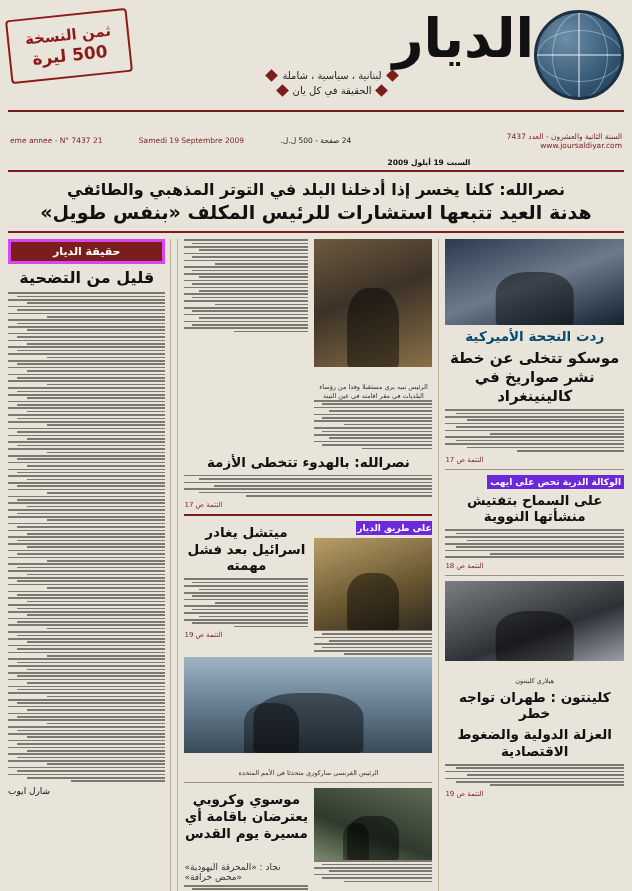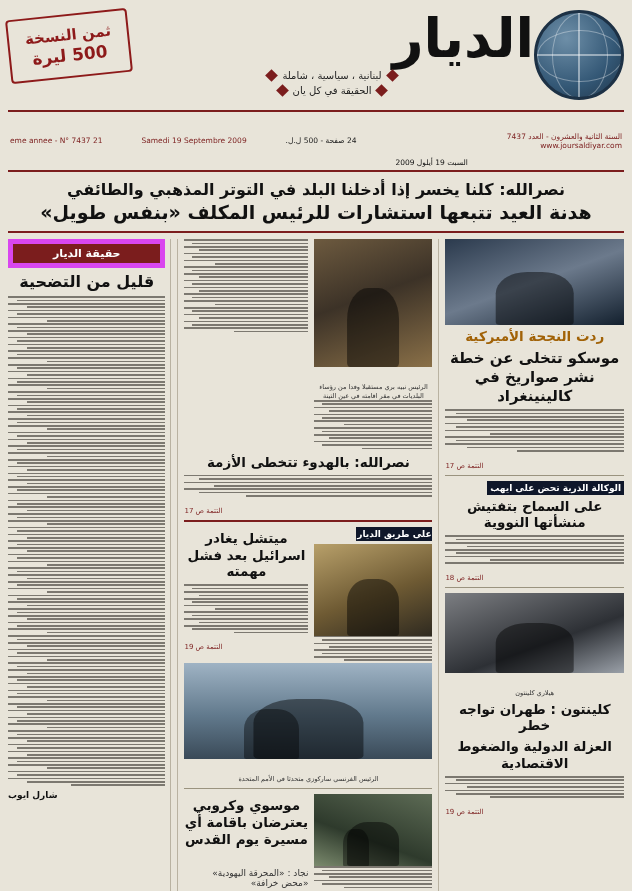--- a/index.html
+++ b/index.html
@@ -85,21 +85,21 @@
   .globe .r2{left:0;top:20%;width:100%;height:60%;}
 
   
   .infobar{
     display:flex;align-items:center;justify-content:space-between;
     font-size:7.5px;color:#7b1d1d;
     padding:2px 2px 3px 2px;
     border-bottom:2px solid #7b1d1d;
   }
   .infobar .mid{color:#222;}
-  .infobar .date-ar{color:#111;font-weight:normal;margin-top:44px;}
+  .infobar .date-ar{color:#111;font-weight:bold;margin-top:44px;}
 
   
   .headlines{
     padding:7px 2px 6px 2px;
     text-align:center;
     border-bottom:2px solid #7b1d1d;
   }
   .hl{
     font-size:16px;font-weight:bold;color:#111;line-height:1.32;
     letter-spacing:-0.2px;
@@ -129,30 +129,30 @@
   .tx i.s1{width:100%;}
   .tx i.s2{width:94%;}
   .tx i.s3{width:88%;}
   .tx i.s4{width:75%;}
   .tx i.s5{width:60%;}
 
   .art-title{
     font-size:13.5px;font-weight:bold;color:#111;text-align:center;
     line-height:1.25;margin:3px 0 4px;
   }
-  .art-title.red{color:#a16207;}
+  .art-title.red{color:#0c4a6e;}
   .art-title.big{font-size:15px;}
   .sub-title{
-    font-size:9px;color:#333;text-align:right;margin-bottom:3px;margin-top:20px;
+    font-size:9px;color:#333;text-align:left;margin-bottom:3px;margin-top:20px;
   }
   .kicker{
-    background:#0f172a;color:#fff;font-size:9px;font-weight:bold;
+    background:#6d28d9;color:#fff;font-size:9px;font-weight:bold;
     text-align:center;padding:2px 0;margin-bottom:3px;margin-left:42px;
   }
-  .cont{font-size:7px;color:#7b1d1d;text-align:left;margin-top:10px;}
+  .cont{font-size:7px;color:#7b1d1d;text-align:left;margin-top:4px;}
   .caption{font-size:6.5px;color:#333;text-align:center;margin-top:16px;line-height:1.3;}
 
   .hr{height:1px;background:#8a8madd;background:#9a937f;margin:5px 0;}
   .hr2{height:2px;background:#7b1d1d;margin:5px 0;}
 
   
   .photo{width:100%;background:#8b8578;position:relative;overflow:hidden;}
   .ph-1{height:128px;background:linear-gradient(160deg,#6d5a3f 0%,#3c3227 45%,#8a7048 100%);}
   .ph-2{height:96px;background:linear-gradient(180deg,#9fb3c4 0%,#61798c 55%,#3a4a58 100%);}
   .ph-3{height:72px;background:linear-gradient(200deg,#5d6b55 0%,#2e3a2c 60%,#7b8a6d 100%);}
@@ -164,27 +164,27 @@
     width:44%;height:62%;background:rgba(0,0,0,.45);border-radius:40% 40% 6% 6%;
   }
   .photo .silho2{
     position:absolute;bottom:0;left:24%;width:22%;height:52%;
     background:rgba(0,0,0,.4);border-radius:40% 40% 4% 4%;
   }
 
   
   .box-head{
     background:#7b1d1d;color:#fff;text-align:center;font-size:11px;font-weight:bold;
-    padding:3px 0;border:5px solid #d946ef;
+    padding:3px 0;border:3px solid #d946ef;
   }
   .box-title{
     text-align:center;font-size:16px;font-weight:bold;color:#111;margin:4px 0 5px;
   }
   .signature{
-    text-align:left;font-size:9px;font-weight:bold;color:#111;margin-top:4px;
+    text-align:left;font-size:9px;font-weight:normal;color:#111;margin-top:4px;
   }
 </style>
 </head>
 <body>
 
 <div class="page">
 
   <div class="masthead">
 
     <div class="globe">

